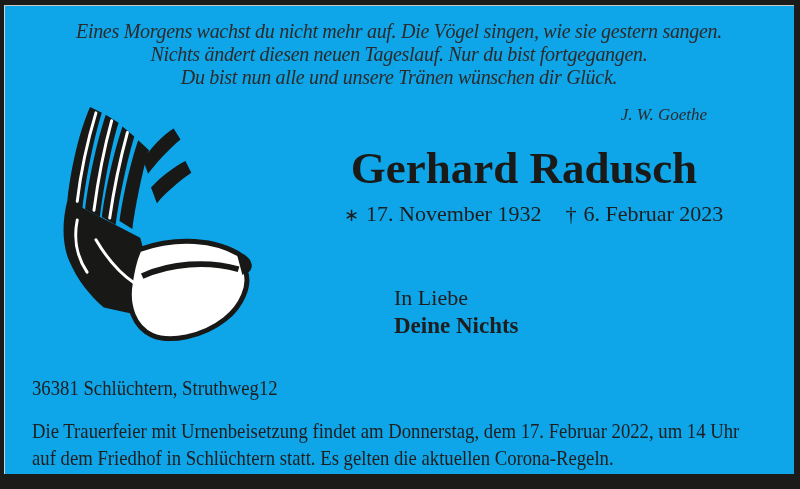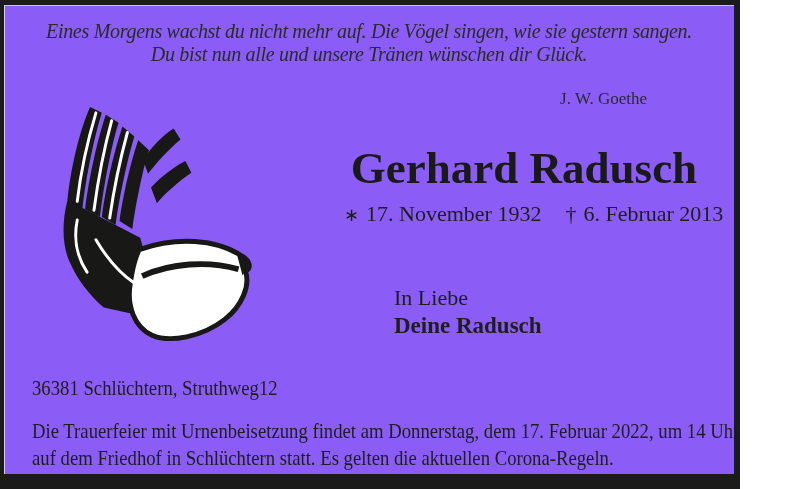--- a/index.html
+++ b/index.html
@@ -6,23 +6,23 @@
     margin: 0;
     padding: 0;
     width: 800px;
     height: 489px;
     overflow: hidden;
     background: #ffffff;
   }
   .card {
     position: relative;
     box-sizing: border-box;
-    width: 740px;
+    width: 800px;
     height: 489px;
-    background: #8b5cf6;
+    background: #0ea5e9;
     border-style: solid;
     border-color: #1b1b1a;
     border-width: 5px 6px 15px 4px;
     box-shadow: inset 0 1px 0 #c9c9c9, inset 1px 0 0 #d4d4d4;
     font-family: "Liberation Serif", "DejaVu Serif", serif;
     color: #1e1e1e;
   }
   .quote {
     position: absolute;
     top: 15px;
@@ -30,22 +30,23 @@
     width: 100%;
     text-align: center;
     font-style: italic;
     font-size: 20px;
     line-height: 23px;
     letter-spacing: -0.3px;
     color: #2b2b2b;
   }
   .attribution {
     position: absolute;
-    top: 84px;
+    top: 100px;
     right: 87px;
+    font-style: italic;
     font-size: 17px;
     color: #2b2b2b;
   }
   .hands {
     position: absolute;
     left: 44px;
     top: 97px;
     width: 208px;
     height: 241px;
   }
@@ -112,20 +113,21 @@
     white-space: nowrap;
   }
 </style>
 </head>
 <body>
 
 <div class="card">
 
   <div class="quote">
     <div>Eines Morgens wachst du nicht mehr auf. Die Vögel singen, wie sie gestern sangen.</div>
+    <div>Nichts ändert diesen neuen Tageslauf. Nur du bist fortgegangen.</div>
     <div>Du bist nun alle und unsere Tränen wünschen dir Glück.</div>
   </div>
 
   <div class="attribution">J. W. Goethe</div>
 
   <div class="hands">
     <svg viewBox="0 0 210 245" width="208" height="241" xmlns="http://www.w3.org/2000/svg">
       <g fill="#181817">
         <path d="M42,5 C33,25 23,62 19,100 L34,111 C38,74 47,33 54,11 Z"></path>
         <path d="M58,13 C50,37 41,76 37,109 L52,117 C56,84 64,43 71,21 Z"></path>
@@ -145,25 +147,25 @@
         <path d="M29,120 C25,140 29,158 39,173"></path>
         <path d="M48,140 C58,157 72,174 87,184"></path>
       </g>
     </svg>
   </div>
 
   <div class="right-col">
     <div class="name">Gerhard Radusch</div>
     <div class="dates">
       <span class="date-item"><span class="star">∗</span><span>17. November 1932</span></span>
-      <span class="date-item"><span class="dagger">†</span><span>6. Februar 2013</span></span>
+      <span class="date-item"><span class="dagger">†</span><span>6. Februar 2023</span></span>
     </div>
     <div class="signature">
       <div class="salutation">In Liebe</div>
-      <div class="mourner">Deine Radusch</div>
+      <div class="mourner">Deine Nichts</div>
     </div>
   </div>
 
   <div class="address narrow">36381 Schlüchtern, Struthweg12</div>
 
   <div class="footer">
     <div class="narrow">Die Trauerfeier mit Urnenbeisetzung findet am Donnerstag, dem 17. Februar 2022, um 14 Uhr</div>
     <div class="narrow">auf dem Friedhof in Schlüchtern statt. Es gelten die aktuellen Corona-Regeln.</div>
   </div>
 

